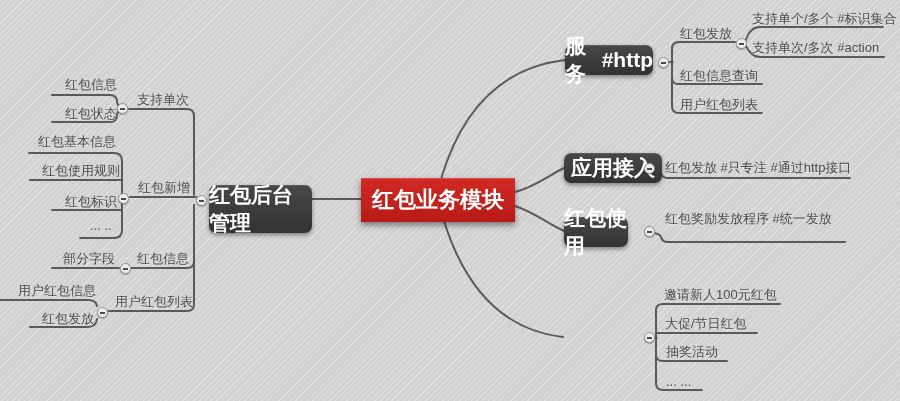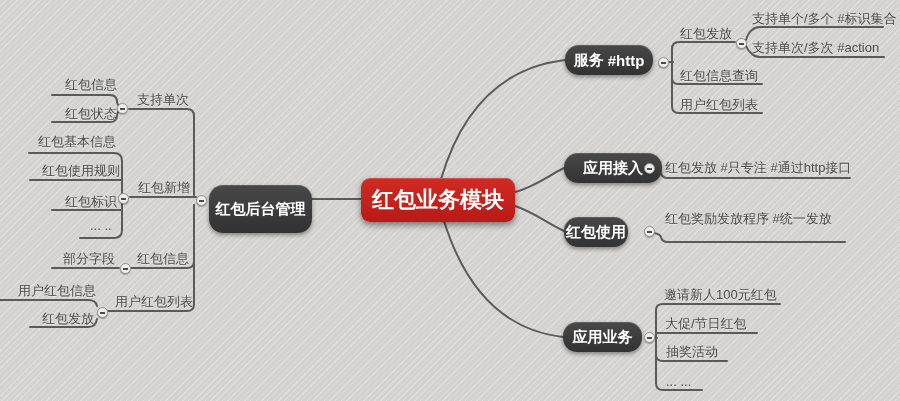--- a/index.html
+++ b/index.html
@@ -20,30 +20,30 @@
     white-space:nowrap;
     font-size:13px;line-height:16px;
     color:var(--c-label,#4a4a4a);
     text-shadow:0 1px 0 rgba(255,255,255,.35);
     cursor:default;
   }
   .node{
     position:absolute;
     display:flex;align-items:center;justify-content:center;gap:4px;
     color:var(--c-nodetext,#ffffff);
-    font-weight:bold;font-size:15px;
-    border-radius:14px;
+    font-weight:bold;font-size:21px;
+    border-radius:7px;
     background:linear-gradient(#484848,#323232);
     box-shadow:0 2px 4px rgba(0,0,0,.4), inset 0 1px 0 rgba(255,255,255,.12);
     cursor:default;
   }
   .node .tag{font-weight:bold;}
   .node-root{
     background:linear-gradient(#d02a24,#b81a16);
-    font-size:22px;border-radius:9px;
+    font-size:22px;border-radius:0;
     box-shadow:0 3px 6px rgba(0,0,0,.45), inset 0 1px 0 rgba(255,255,255,.18);
   }
   .toggle{
     position:absolute;width:11px;height:11px;box-sizing:border-box;
     border-radius:50%;
     background:var(--c-toggle,#efeeec);
     border:1px solid #8f8f8f;
     box-shadow:0 1px 1px rgba(0,0,0,.25);
     cursor:pointer;
   }
@@ -145,23 +145,20 @@
   </div>
 
   <div class="node" style="left:564px;top:153px;width:98px;height:30px">
     <span>应用接入</span>
   </div>
 
   <div class="node" style="left:564px;top:217px;width:64px;height:30px">
     <span>红包使用</span>
   </div>
 
-  <div class="node" style="left:563px;top:322px;width:79px;height:30px">
-    <span>应用业务</span>
-  </div>
 
   <div class="toggle" style="left:117px;top:103px"></div>
   <div class="toggle" style="left:118px;top:193px"></div>
   <div class="toggle" style="left:120px;top:263px"></div>
   <div class="toggle" style="left:97px;top:307px"></div>
   <div class="toggle" style="left:196px;top:195px"></div>
   <div class="toggle" style="left:658px;top:57px"></div>
   <div class="toggle" style="left:736px;top:38px"></div>
   <div class="toggle" style="left:644px;top:163px"></div>
   <div class="toggle" style="left:644px;top:226px"></div>

